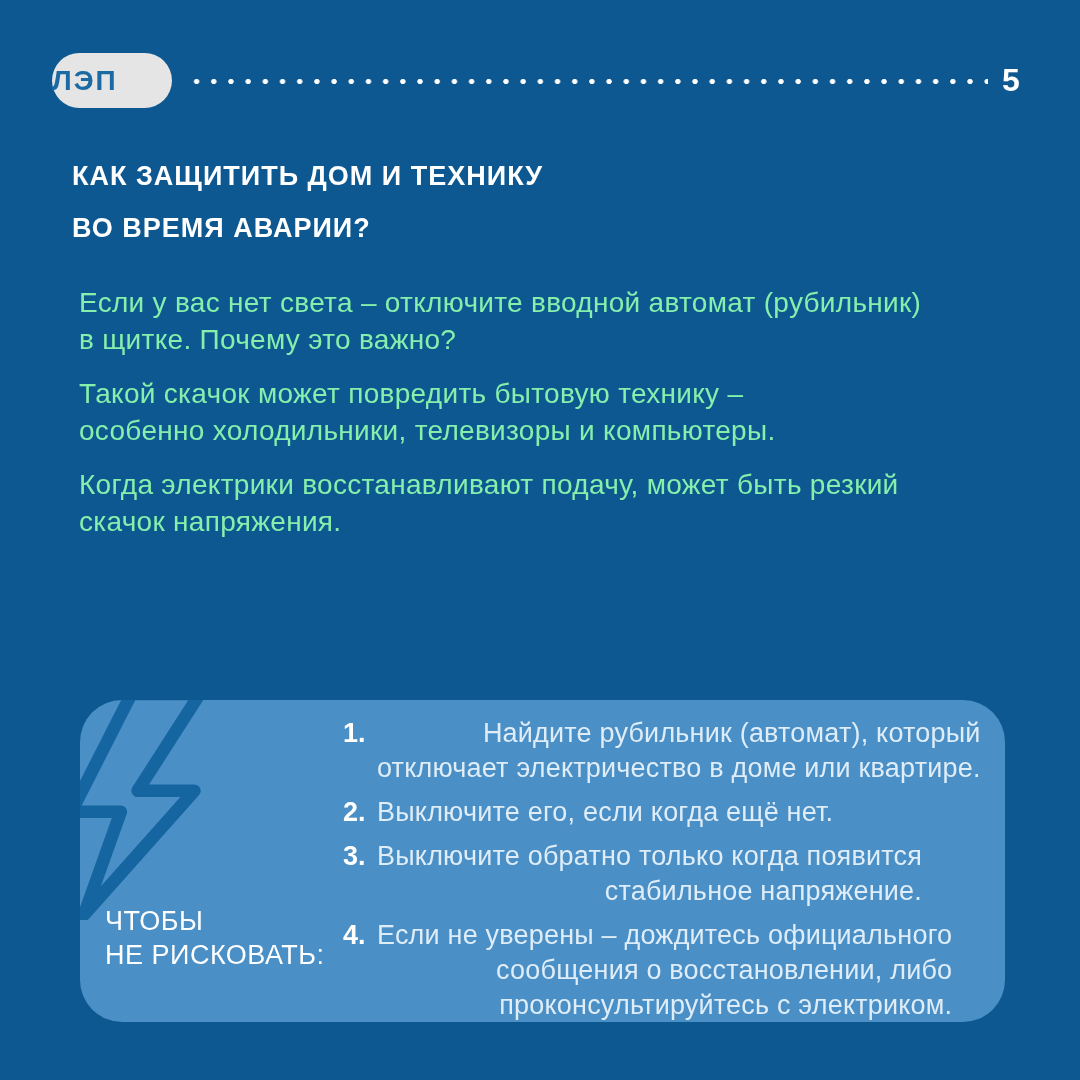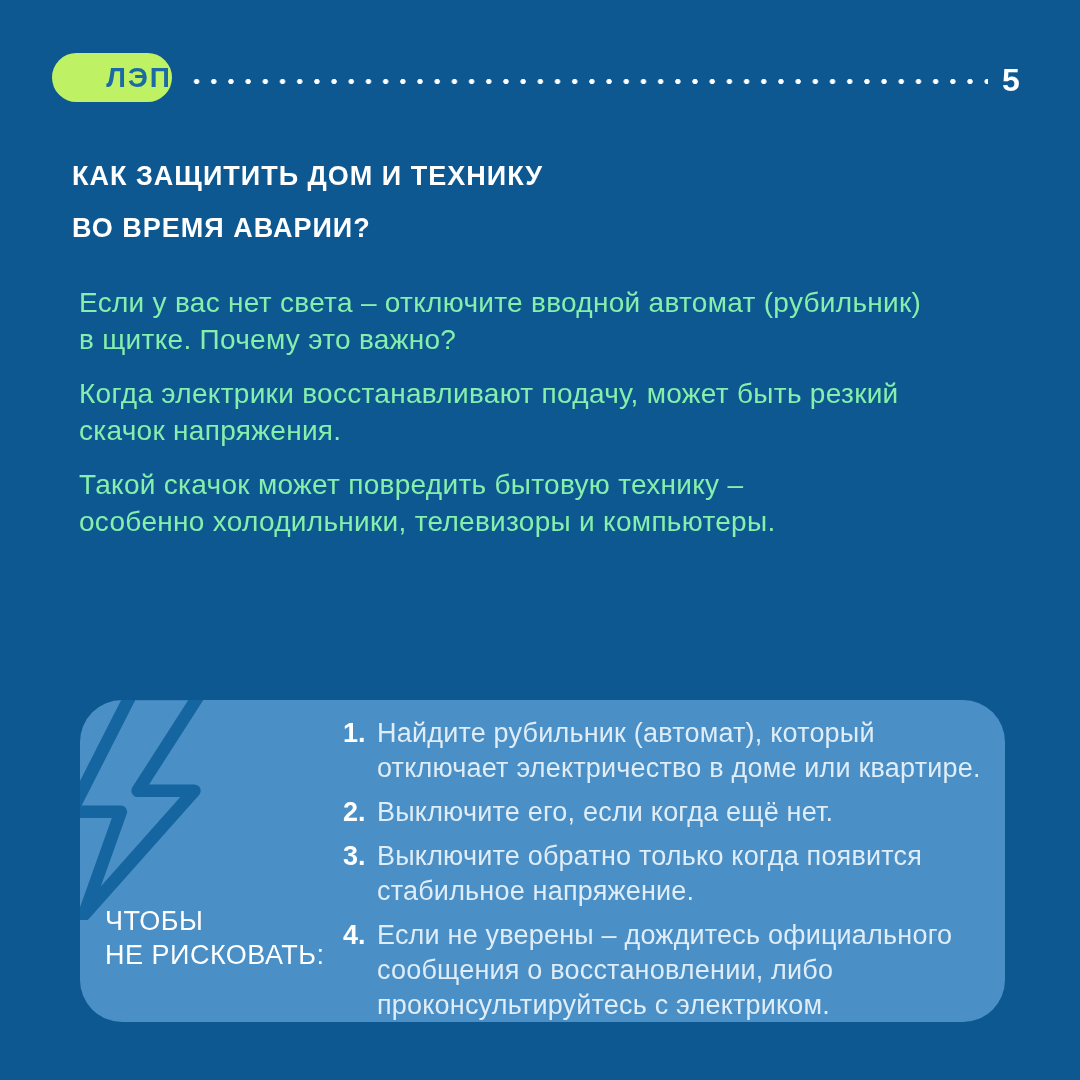--- a/index.html
+++ b/index.html
@@ -8,23 +8,23 @@
     background: #0D5890;
     font-family: "Liberation Sans", sans-serif;
     position: relative;
     overflow: hidden;
   }
   .stage { position: absolute; inset: 0; }
 
   
   .badge {
     position: absolute; left: 52px; top: 53px;
-    width: 120px; height: 49px;
-    background: #bef264; border-radius: 28px;
-    display: flex; align-items: center; justify-content: flex-end;
+    width: 120px; height: 55px;
+    background: #e5e5e5; border-radius: 28px;
+    display: flex; align-items: center; justify-content: flex-start;
   }
   .badge-text {
     color: #1B6AA4; font-size: 28px; font-weight: 600;
     letter-spacing: 2px; white-space: pre;
   }
   .dotted-leader {
     position: absolute; left: 188px; top: 77px;
     width: 800px; height: 9px;
     background-image: radial-gradient(circle 2.9px at 50% 50%, #ffffff 2.3px, rgba(255,255,255,0) 3px);
     background-size: 17.2px 9px;
@@ -77,43 +77,44 @@
   }
   .tip-num {
     color: #ffffff; font-weight: 700;
     font-size: 27px; line-height: 35px;
     width: 34px; flex: 0 0 34px;
   }
   .tip-text {
     color: #DFEDF8; font-size: 27px; line-height: 35px;
     letter-spacing: 0.2px;
     white-space: pre;
+    text-align: right;
   }
 </style>
 </head>
 <body>
 
 <div class="stage">
 
   <div class="badge">
     <span class="badge-text">ЛЭП</span>
   </div>
   <div class="dotted-leader"></div>
   <div class="page-number">5</div>
 
   <div class="title">КАК ЗАЩИТИТЬ ДОМ И ТЕХНИКУ
 ВО ВРЕМЯ АВАРИИ?</div>
 
   <div class="paragraphs">
     <p class="para">Если у вас нет света – отключите вводной автомат (рубильник)
 в щитке. Почему это важно?</p>
+    <p class="para">Такой скачок может повредить бытовую технику –
+особенно холодильники, телевизоры и компьютеры.</p>
     <p class="para">Когда электрики восстанавливают подачу, может быть резкий
 скачок напряжения.</p>
-    <p class="para">Такой скачок может повредить бытовую технику –
-особенно холодильники, телевизоры и компьютеры.</p>
   </div>
 
   <div class="tips-card">
 
     <svg class="bolt" viewBox="0 0 150 215">
       <polygon points="62,0 5,112 52,112 17,210 122,92 68,92 127,0" fill="none" stroke="#1565A1" stroke-width="12" stroke-linejoin="round" stroke-miterlimit="8"></polygon>
     </svg>
 
     <div class="card-label">ЧТОБЫ
 НЕ РИСКОВАТЬ:</div>

